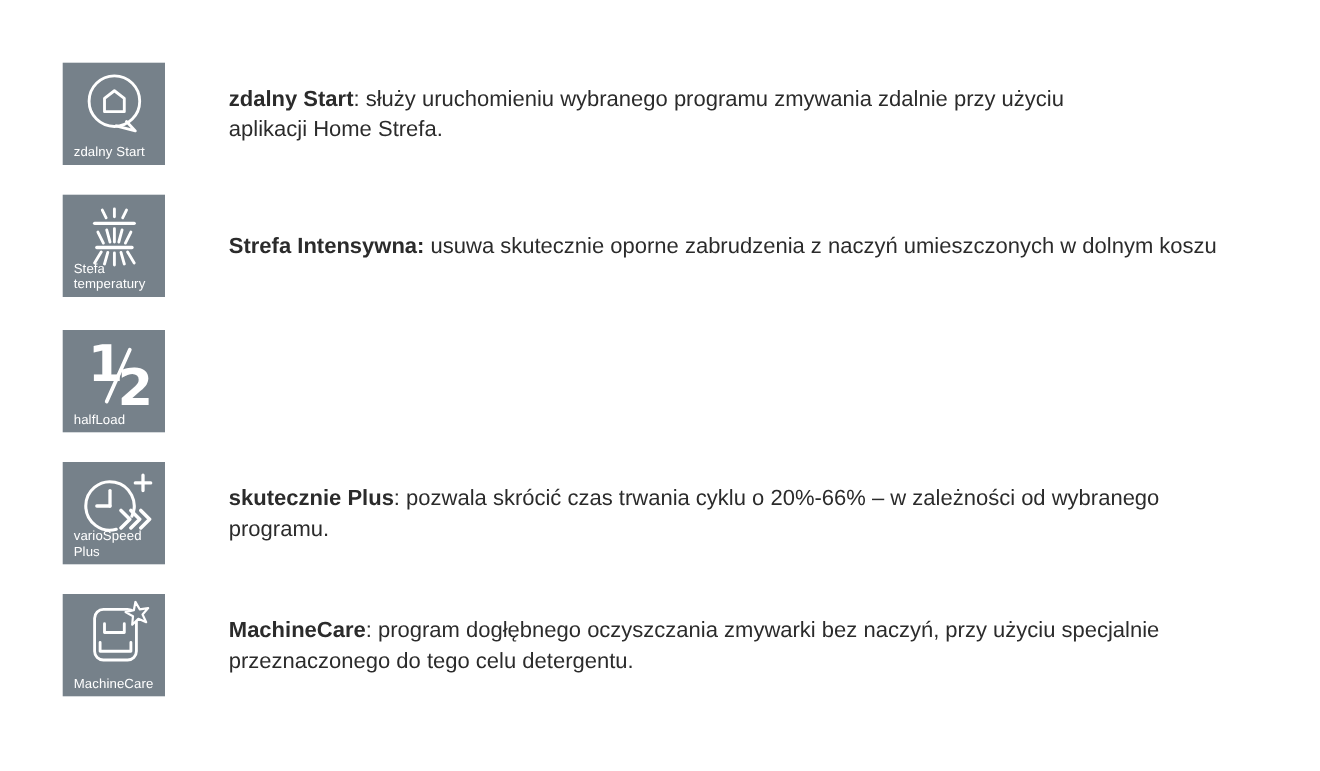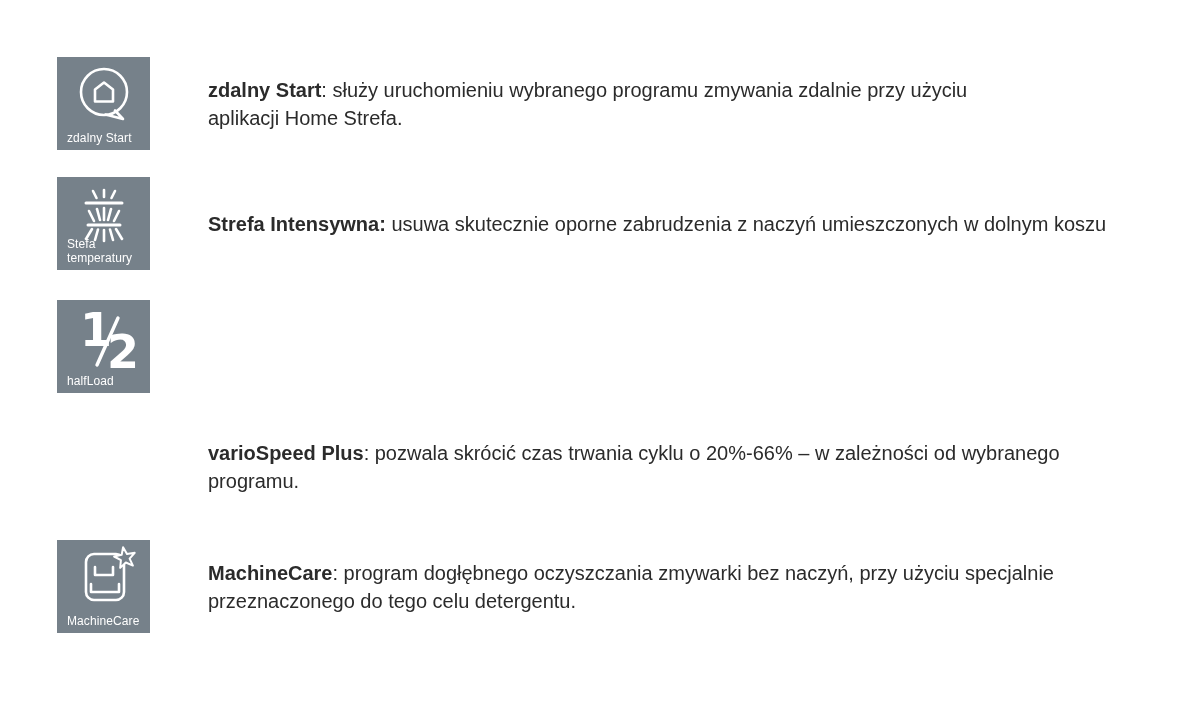--- a/index.html
+++ b/index.html
@@ -101,22 +101,41 @@
     <div class="caption">
       <div>halfLoad</div>
       <div></div>
     </div>
   </div>
   <div class="desc">
   </div>
 </div>
 
 <div class="row" style="top:420px">
+  <div class="tile">
+    <svg width="72" height="64" viewBox="0 0 72 64">
+
+      <path class="ic" d="M 37.7,55.2 A 22 22 0 1 1 51.9,43.3" stroke-width="2.8"></path>
+
+      <path class="ic" d="M 32,34 L 32,20" stroke-width="3"></path>
+      <path class="ic" d="M 32,34 L 20,34" stroke-width="3"></path>
+
+      <path class="ic" d="M 55,13 L 69,13 M 62,6 L 62,20" stroke-width="3"></path>
+
+      <path class="ic" d="M 42,38 L 50,46 L 42,54" stroke-width="3.2"></path>
+      <path class="ic" d="M 51,38 L 59,46 L 51,54" stroke-width="3.2"></path>
+      <path class="ic" d="M 60,38 L 68,46 L 60,54" stroke-width="3.2"></path>
+    </svg>
+    <div class="caption">
+      <div>varioSpeed</div>
+      <div>Plus</div>
+    </div>
+  </div>
   <div class="desc">
-    <div><b>varioSpeed Plus</b><span>: pozwala skrócić czas trwania cyklu o 20%-66% – w zależności od wybranego</span></div>
+    <div><b>skutecznie Plus</b><span>: pozwala skrócić czas trwania cyklu o 20%-66% – w zależności od wybranego</span></div>
     <div>programu.</div>
   </div>
 </div>
 
 <div class="row" style="top:540px">
   <div class="tile">
     <svg width="72" height="64" viewBox="0 0 72 64">
       <rect class="ic" x="18" y="8" width="38" height="46" rx="8" stroke-width="2.6"></rect>
       <path class="ic" d="M 27,21 L 27,29 L 45,29 L 45,21" stroke-width="2.6"></path>
       <path class="ic" d="M 23,38 L 23,46 L 51,46 L 51,38" stroke-width="2.6"></path>

